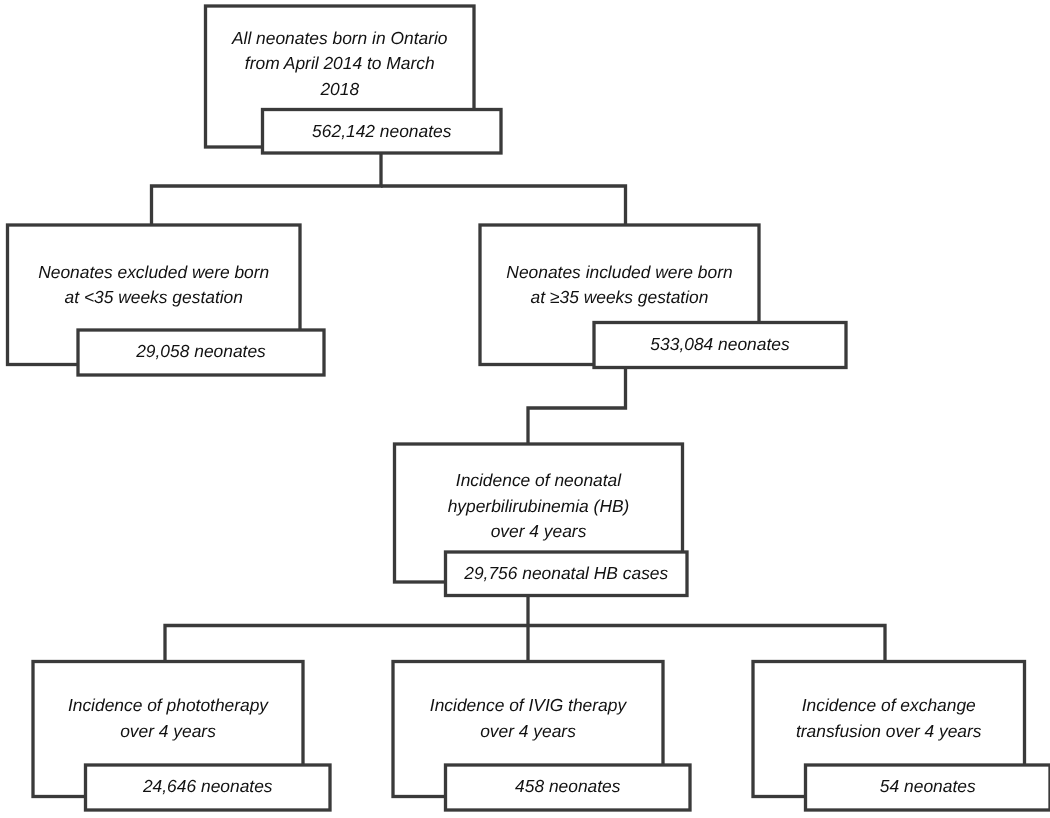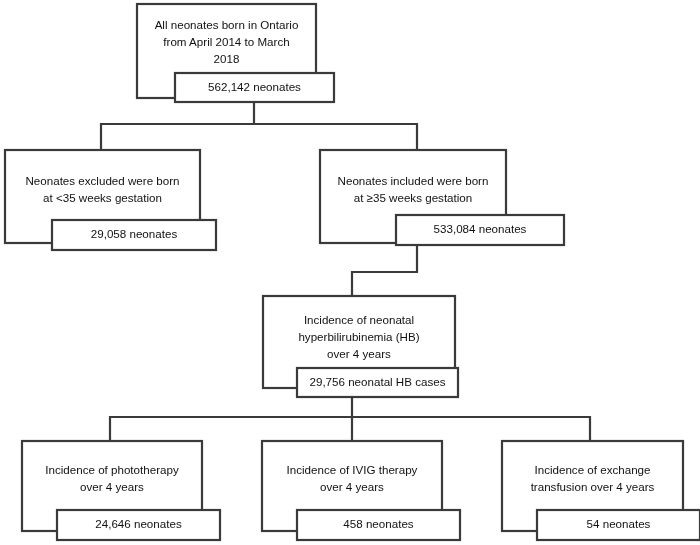--- a/index.html
+++ b/index.html
@@ -7,20 +7,21 @@
     padding: 0;
     background: #ffffff;
   }
   #flow-root {
     position: relative;
     width: 700px;
     height: 545px;
     background: #ffffff;
     font-family: "Liberation Sans", sans-serif;
     overflow: hidden;
+    font-style: italic;
   }
   svg.flow-canvas {
     position: absolute;
     left: 0;
     top: 0;
     width: 700px;
     height: 545px;
   }
   .node-box {
     fill: #ffffff;

